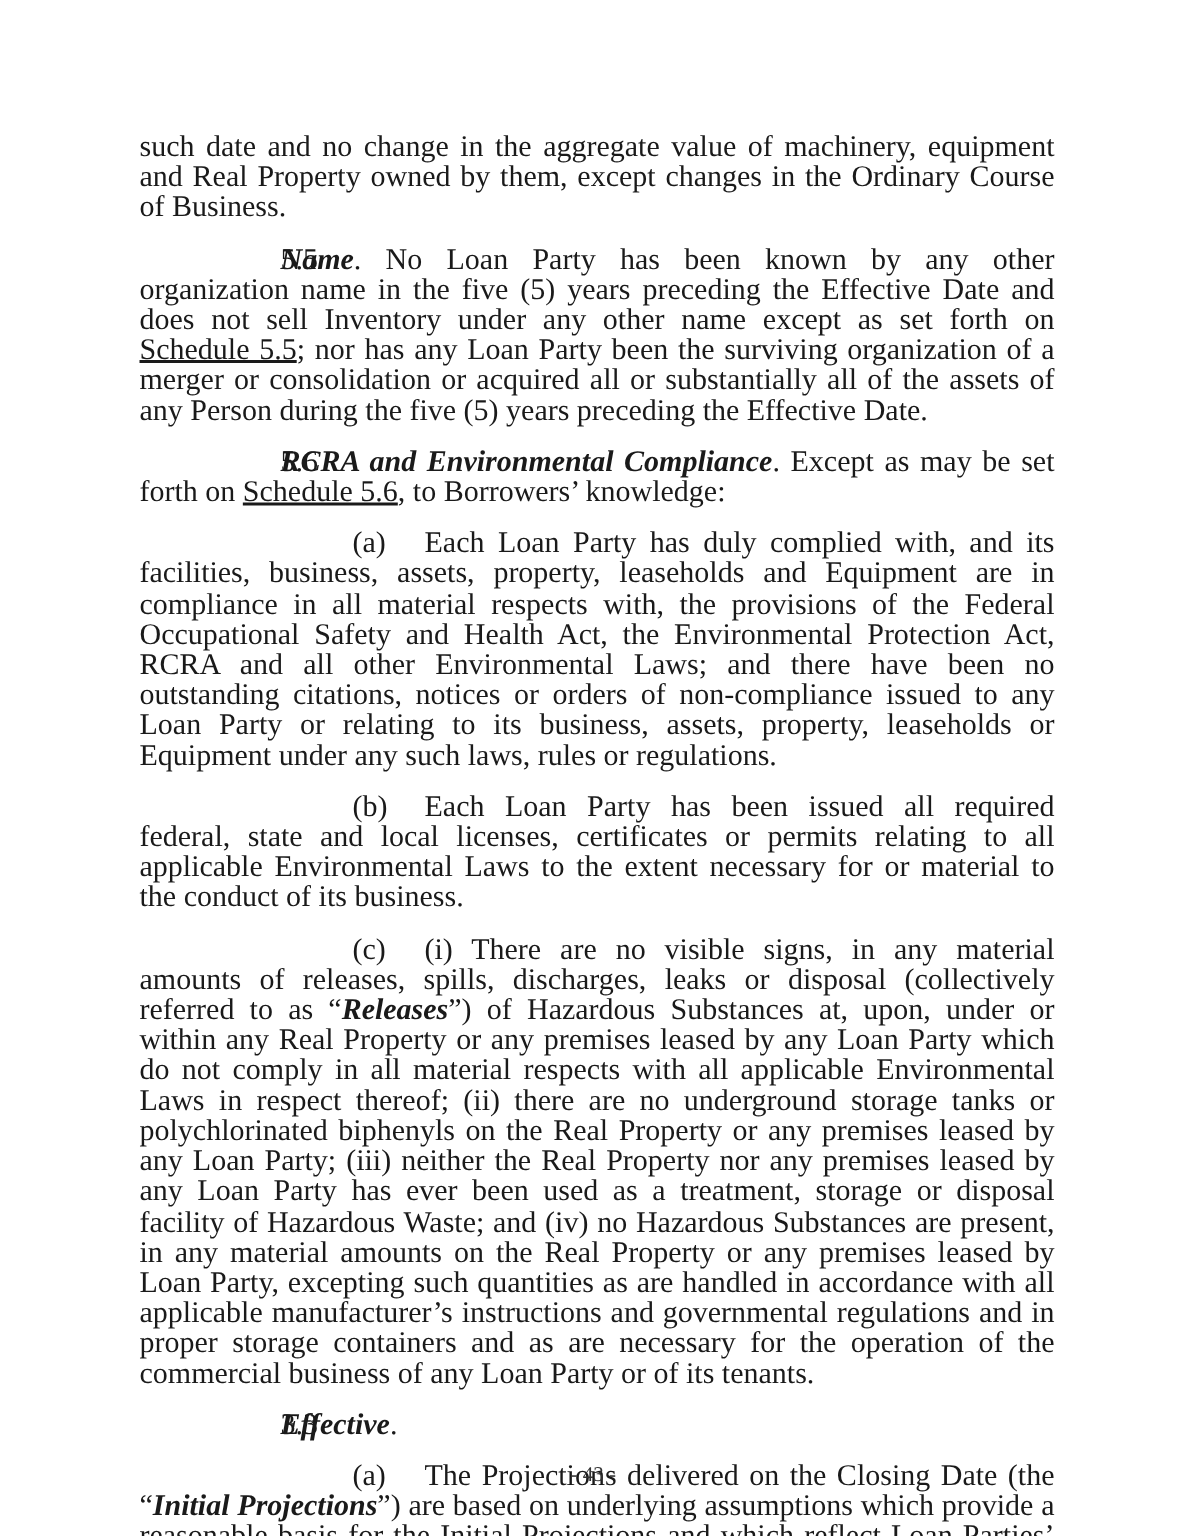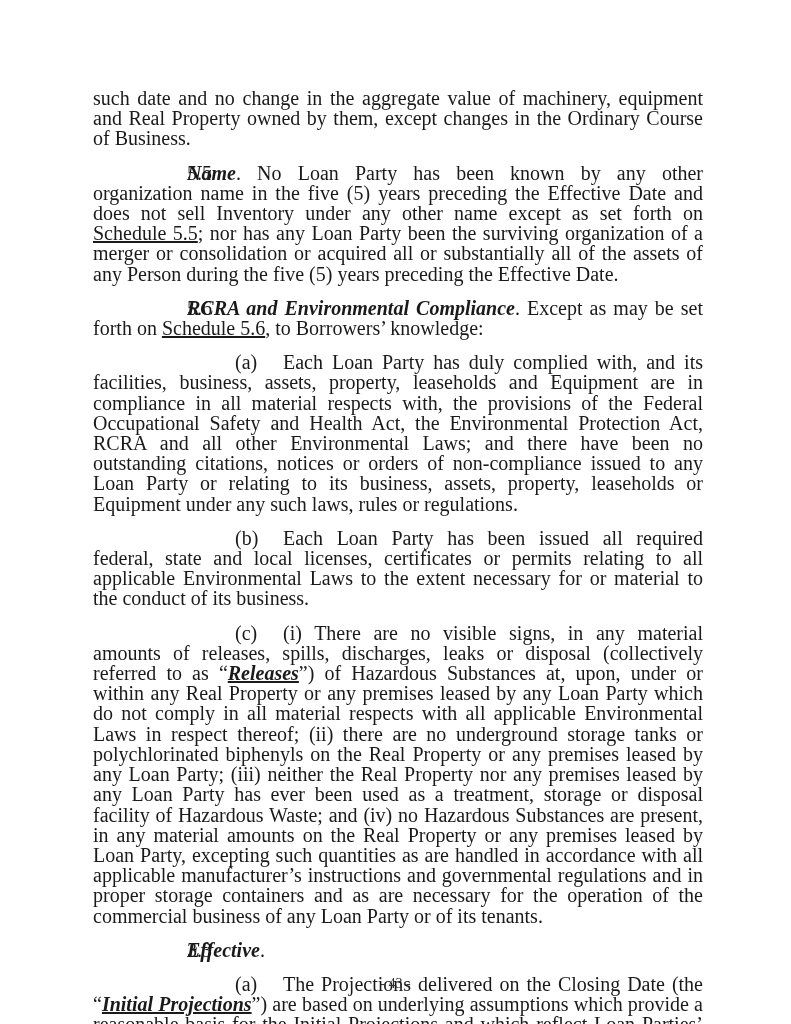--- a/index.html
+++ b/index.html
@@ -11,21 +11,21 @@
   .content {
     position: absolute; left: 93px; top: 88px; width: 610px;
     font-size: 20px; line-height: 20.2px;
   }
   p { margin: 0 0 14px 0; text-align: justify; }
   .ind1 { text-indent: 47px; }
   .ind2 { text-indent: 142px; }
   .num { display: inline-block; width: 48px; text-indent: 0; }
   .snum { display: inline-block; width: 47px; }
   .sec-heading { font-weight: bold; font-style: italic; margin-top: 40px; }
-  .defterm { font-weight: bold; font-style: italic; text-decoration: underline; }
+  .defterm { font-weight: bold; font-style: italic; }
   u { text-decoration: underline; }
   .footer {
     position: absolute; top: 976px; left: 0; width: 791px; text-align: center;
     font-size: 14px; color: #333;
   }
 </style>
 </head>
 <body>
 
 <div class="page">

